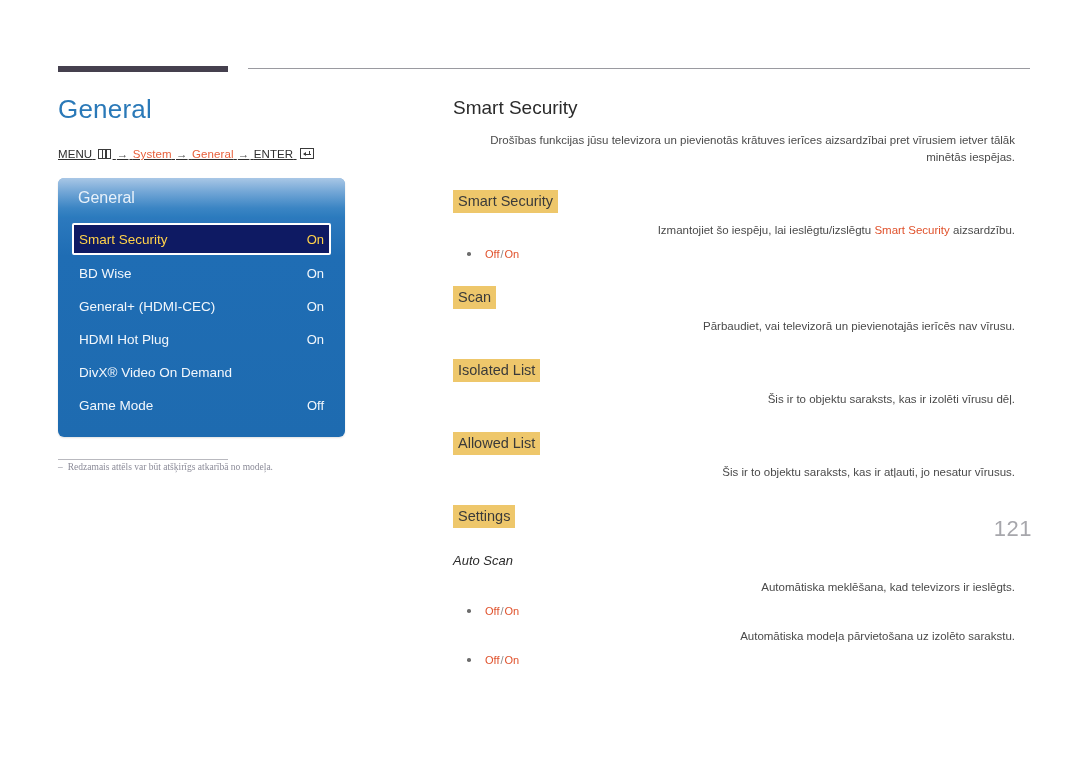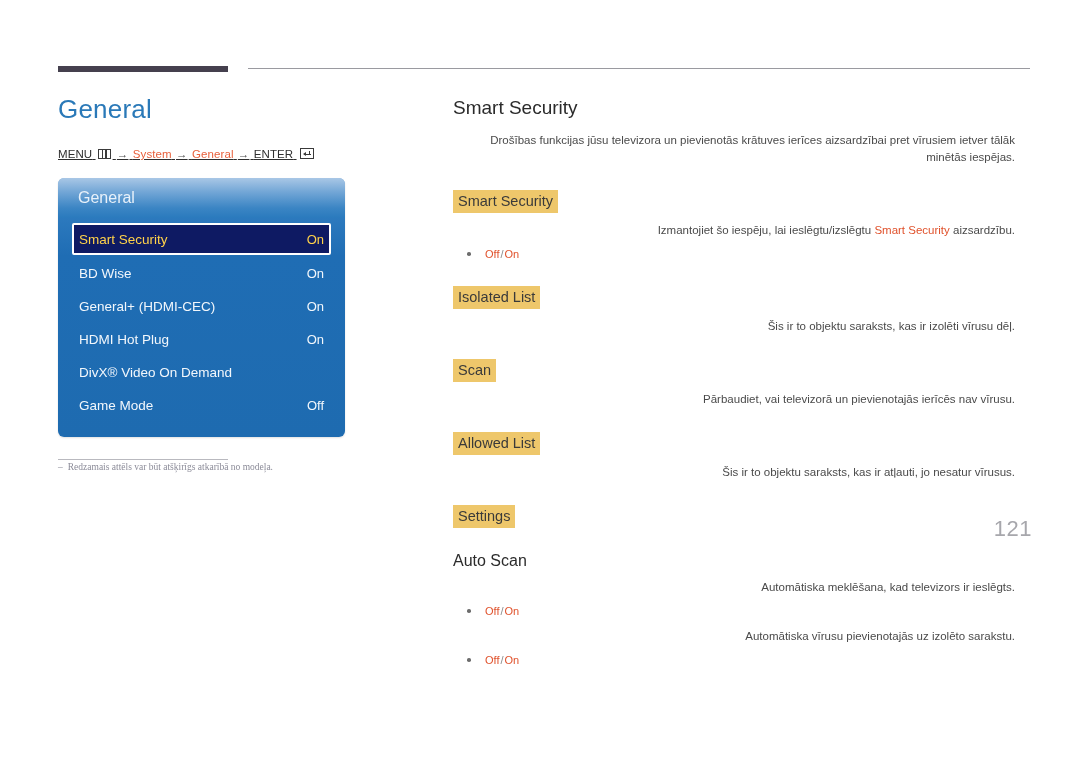--- a/index.html
+++ b/index.html
@@ -193,25 +193,26 @@
     display: inline-block;
     background: #eec76b;
     color: #3a3a3a;
     font-size: 14.5px;
     line-height: 20px;
     padding: 1px 5px 2px 5px;
     margin: 24px 0 0 0;
     font-weight: normal;
   }
   .sub-head {
-    font-size: 16px;
+    font-size: 13px;
     color: #2b2b2b;
     margin: 24px 0 0 0;
     font-weight: normal;
     line-height: 18px;
+    font-style: italic;
   }
   ul.opts {
     list-style: none;
     margin: 7px 0 0 0;
     padding: 0 0 0 14px;
   }
   ul.opts li {
     font-size: 11px;
     line-height: 16px;
     color: #7a7a7a;
@@ -312,48 +313,48 @@
 
     <div class="sec-block">
       <div class="hl-head">Smart Security</div>
       <p class="body-text tight"><span>Izmantojiet šo iespēju, lai ieslēgtu/izslēgtu </span><span class="link">Smart Security</span><span> aizsardzību.</span></p>
       <ul class="opts">
         <li><span class="o">Off</span><span class="slash">/</span><span class="o">On</span></li>
       </ul>
     </div>
 
     <div class="sec-block">
+      <div class="hl-head">Scan</div>
+      <p class="body-text tight">Pārbaudiet, vai televizorā un pievienotajās ierīcēs nav vīrusu.</p>
+    </div>
+
+    <div class="sec-block">
       <div class="hl-head">Isolated List</div>
       <p class="body-text tight">Šis ir to objektu saraksts, kas ir izolēti vīrusu dēļ.</p>
-    </div>
-
-    <div class="sec-block">
-      <div class="hl-head">Scan</div>
-      <p class="body-text tight">Pārbaudiet, vai televizorā un pievienotajās ierīcēs nav vīrusu.</p>
     </div>
 
     <div class="sec-block">
       <div class="hl-head">Allowed List</div>
       <p class="body-text tight">Šis ir to objektu saraksts, kas ir atļauti, jo nesatur vīrusus.</p>
     </div>
 
     <div class="sec-block">
       <div class="hl-head">Settings</div>
     </div>
 
     <div class="sec-block">
       <div class="sub-head">Auto Scan</div>
       <p class="body-text tight">Automātiska meklēšana, kad televizors ir ieslēgts.</p>
       <ul class="opts">
         <li><span class="o">Off</span><span class="slash">/</span><span class="o">On</span></li>
       </ul>
     </div>
 
     <div class="sec-block">
-      <p class="body-text tight">Automātiska vīrusu pievienotajās uz izolēto sarakstu.</p>
+      <p class="body-text tight">Automātiska modeļa pārvietošana uz izolēto sarakstu.</p>
       <ul class="opts">
         <li><span class="o">Off</span><span class="slash">/</span><span class="o">On</span></li>
       </ul>
     </div>
 
   </div>
 
   <div class="page-no">121</div>
 
 </div>

